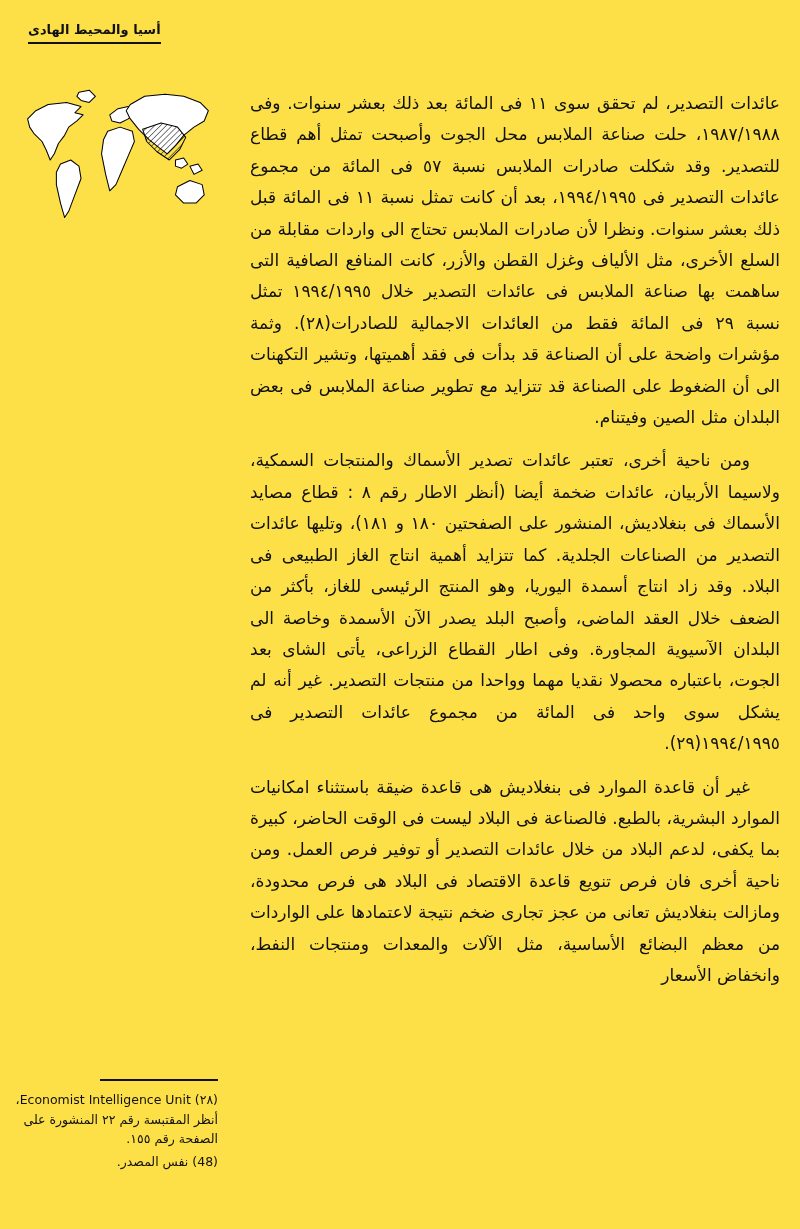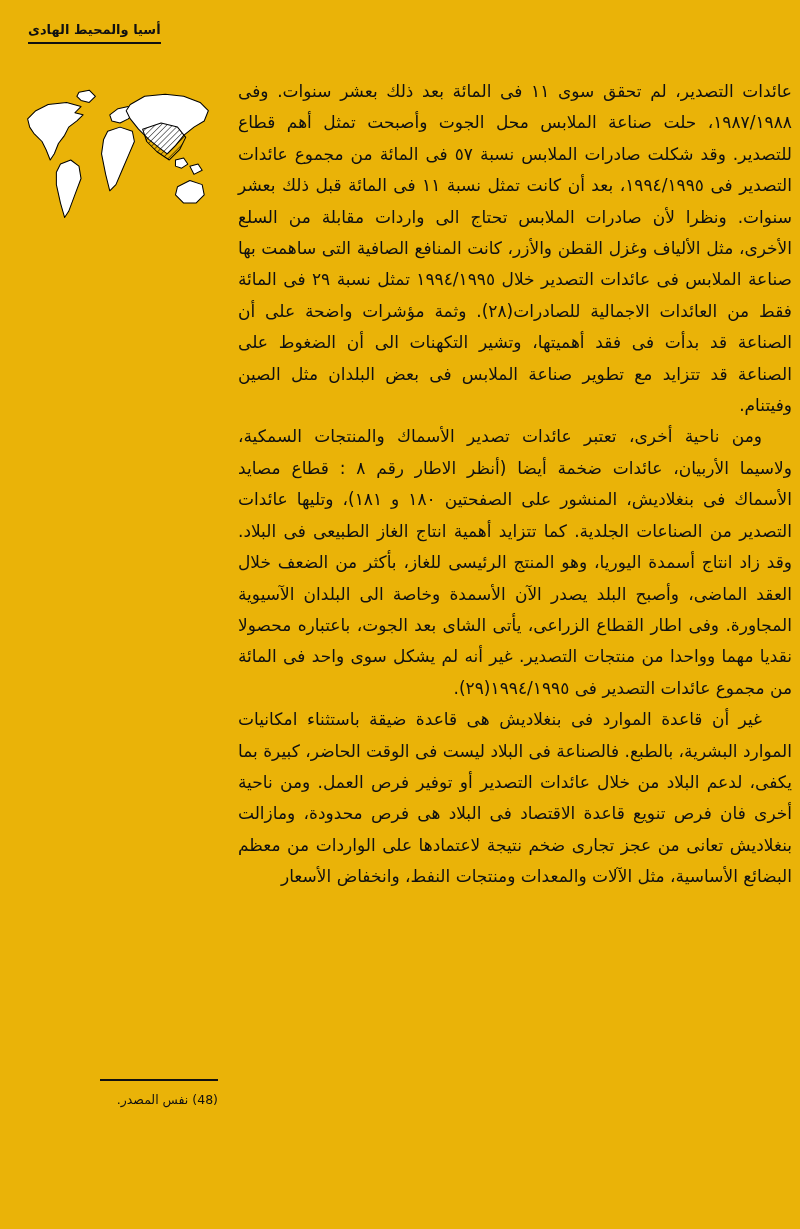--- a/index.html
+++ b/index.html
@@ -2,21 +2,21 @@
 <html lang="ar"><head>
 <meta charset="utf-8">
 <style>
   * { margin:0; padding:0; box-sizing:border-box; }
   html,body { background:#ffffff; }
   body { font-family:"DejaVu Sans", sans-serif; }
 
   .page {
     position:relative;
     width:800px; height:1229px;
-    background:#eab308;
+    background:#fde047;
     overflow:hidden;
     color:#111;
   }
 
   .header {
     position:absolute;
     top:22px; left:28px;
     direction:rtl;
     font-size:13px;
     font-weight:bold;
@@ -35,21 +35,21 @@
   .main-text {
     position:absolute;
     top:76px; left:238px;
     width:554px;
     direction:rtl;
     text-align:justify;
     font-size:17px;
     line-height:31.4px;
     color:#101010;
   }
-  .main-text p { text-indent:30px; margin:0; }
+  .main-text p { text-indent:30px; margin:12px; }
   .main-text p.continued { text-indent:0; }
 
   .fn-rule {
     position:absolute;
     top:1079px; left:100px;
     width:118px; height:0;
     border-top:2px solid #111;
   }
 
   .footnotes {
@@ -104,16 +104,17 @@
 
   <div class="main-text">
     <p class="continued">عائدات التصدير، لم تحقق سوى ١١ فى المائة بعد ذلك بعشر سنوات. وفى ١٩٨٧/١٩٨٨، حلت صناعة الملابس محل الجوت وأصبحت تمثل أهم قطاع للتصدير. وقد شكلت صادرات الملابس نسبة ٥٧ فى المائة من مجموع عائدات التصدير فى ١٩٩٤/١٩٩٥، بعد أن كانت تمثل نسبة ١١ فى المائة قبل ذلك بعشر سنوات. ونظرا لأن صادرات الملابس تحتاج الى واردات مقابلة من السلع الأخرى، مثل الألياف وغزل القطن والأزر، كانت المنافع الصافية التى ساهمت بها صناعة الملابس فى عائدات التصدير خلال ١٩٩٤/١٩٩٥ تمثل نسبة ٢٩ فى المائة فقط من العائدات الاجمالية للصادرات(٢٨). وثمة مؤشرات واضحة على أن الصناعة قد بدأت فى فقد أهميتها، وتشير التكهنات الى أن الضغوط على الصناعة قد تتزايد مع تطوير صناعة الملابس فى بعض البلدان مثل الصين وفيتنام.</p>
     <p>ومن ناحية أخرى، تعتبر عائدات تصدير الأسماك والمنتجات السمكية، ولاسيما الأربيان، عائدات ضخمة أيضا (أنظر الاطار رقم ٨ : قطاع مصايد الأسماك فى بنغلاديش، المنشور على الصفحتين ١٨٠ و ١٨١)، وتليها عائدات التصدير من الصناعات الجلدية. كما تتزايد أهمية انتاج الغاز الطبيعى فى البلاد. وقد زاد انتاج أسمدة اليوريا، وهو المنتج الرئيسى للغاز، بأكثر من الضعف خلال العقد الماضى، وأصبح البلد يصدر الآن الأسمدة وخاصة الى البلدان الآسيوية المجاورة. وفى اطار القطاع الزراعى، يأتى الشاى بعد الجوت، باعتباره محصولا نقديا مهما وواحدا من منتجات التصدير. غير أنه لم يشكل سوى واحد فى المائة من مجموع عائدات التصدير فى ١٩٩٤/١٩٩٥(٢٩).</p>
     <p>غير أن قاعدة الموارد فى بنغلاديش هى قاعدة ضيقة باستثناء امكانيات الموارد البشرية، بالطبع. فالصناعة فى البلاد ليست فى الوقت الحاضر، كبيرة بما يكفى، لدعم البلاد من خلال عائدات التصدير أو توفير فرص العمل. ومن ناحية أخرى فان فرص تنويع قاعدة الاقتصاد فى البلاد هى فرص محدودة، ومازالت بنغلاديش تعانى من عجز تجارى ضخم نتيجة لاعتمادها على الواردات من معظم البضائع الأساسية، مثل الآلات والمعدات ومنتجات النفط، وانخفاض الأسعار</p>
   </div>
 
   <div class="fn-rule"></div>
 
   <div class="footnotes">
+    <p>(٢٨) Economist Intelligence Unit، أنظر المقتبسة رقم ٢٢ المنشورة على الصفحة رقم ١٥٥.</p>
     <p>(48) نفس المصدر.</p>
   </div>
 
 </div>
 
 </body></html>

